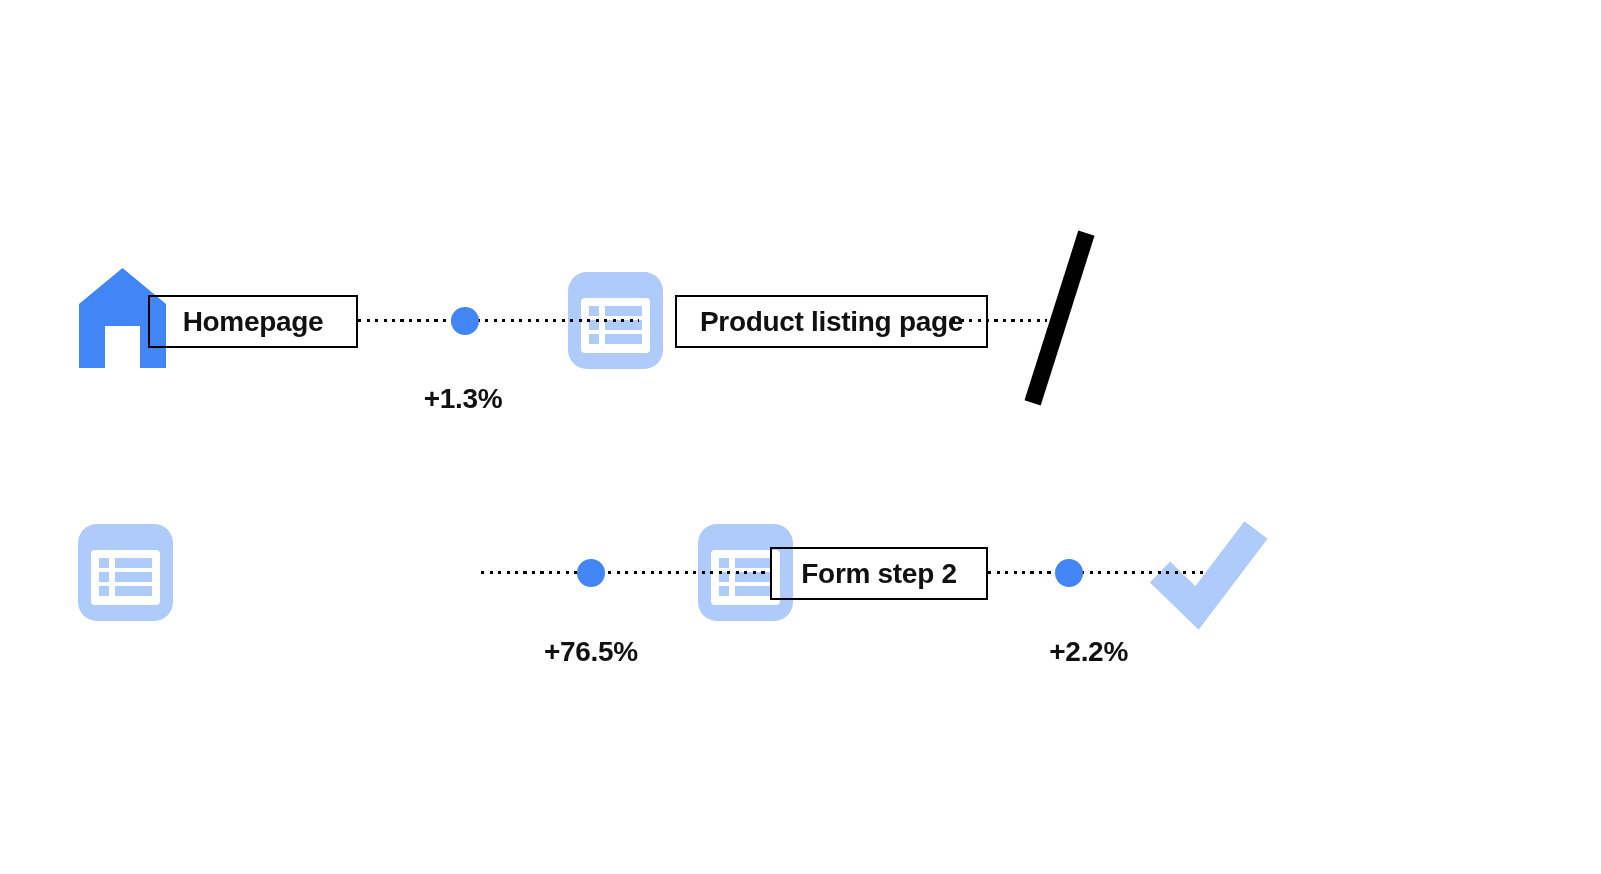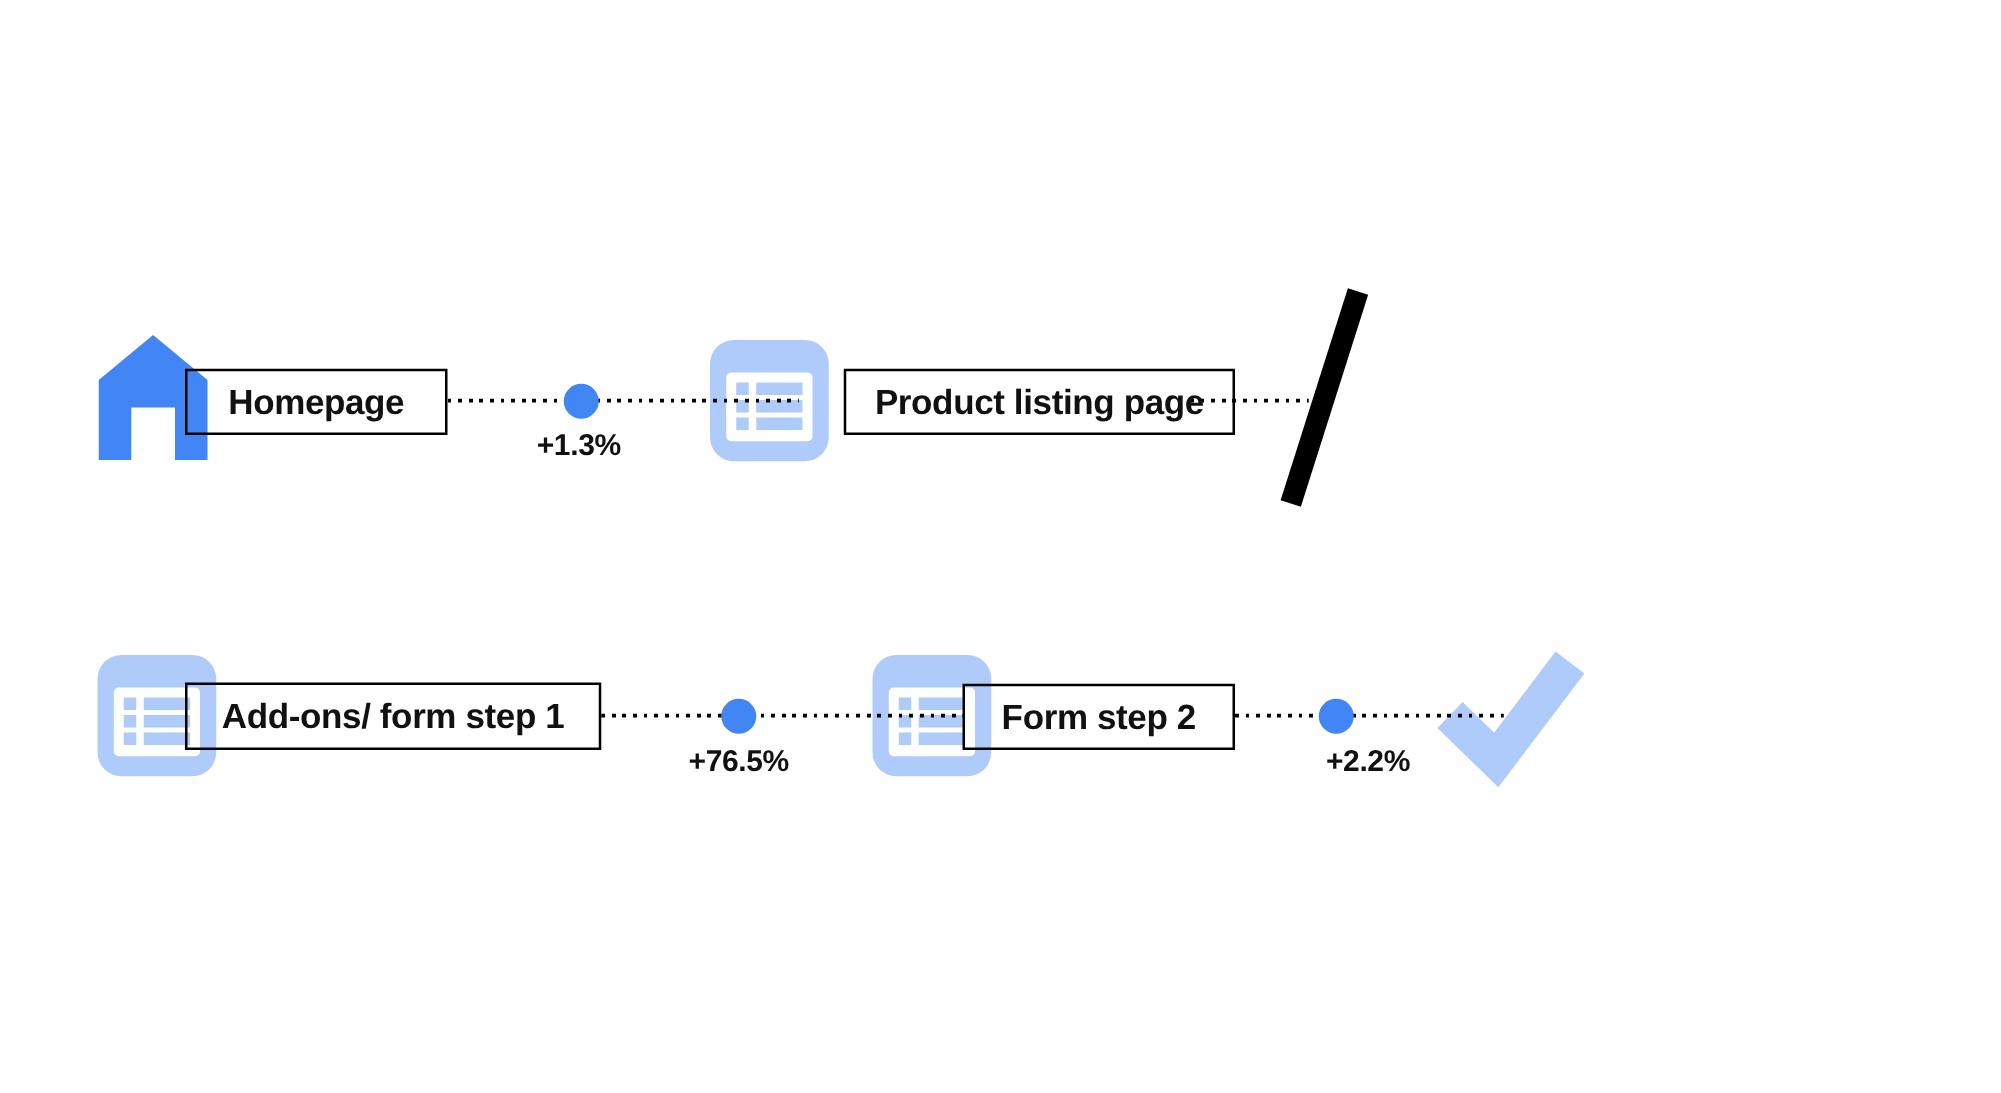--- a/index.html
+++ b/index.html
@@ -22,21 +22,21 @@
     position:absolute;height:3px;
     background:repeating-linear-gradient(90deg,#000 0 3px,transparent 3px 8.5px);
     z-index:5;
   }
   .conv-dot{
     position:absolute;width:28px;height:28px;border-radius:50%;
     background:#4285F4;z-index:7;
   }
   .delta{
     position:absolute;width:120px;text-align:center;
-    font-weight:700;font-size:24px;color:#111;z-index:7;letter-spacing:-0.3px;
+    font-weight:700;font-size:28px;color:#111;z-index:7;letter-spacing:-0.3px;margin-top:40px;
   }
   .icon{position:absolute;z-index:2;}
   .icon svg{display:block;overflow:visible;}
   .slash{
     position:absolute;left:1051px;top:229px;width:17px;height:178px;
     background:#000;transform:rotate(17.6deg);z-index:4;
   }
 </style>
 </head>
 <body>
@@ -84,23 +84,20 @@
       <rect x="13" y="26" width="69" height="55" rx="4" fill="#ffffff"></rect>
       <rect x="21" y="34" width="10" height="10" fill="#AECBFA"></rect>
       <rect x="37" y="34" width="37" height="10" fill="#AECBFA"></rect>
       <rect x="21" y="48" width="10" height="10" fill="#AECBFA"></rect>
       <rect x="37" y="48" width="37" height="10" fill="#AECBFA"></rect>
       <rect x="21" y="62" width="10" height="10" fill="#AECBFA"></rect>
       <rect x="37" y="62" width="37" height="10" fill="#AECBFA"></rect>
     </svg>
   </div>
 
-  <div class="label-box" style="left:148px;top:546px;width:333px;height:54px;">
-    <span>Add-ons/ form step 1</span>
-  </div>
 
   <div class="dotline" style="left:481px;top:571px;width:289px;"></div>
   <div class="conv-dot" style="left:577px;top:559px;"></div>
   <div class="delta" style="left:531px;top:596px;">+76.5%</div>
 
   <div class="icon" style="left:698px;top:524px;">
     <svg width="95" height="97" viewBox="0 0 95 97">
       <rect x="0" y="0" width="95" height="97" rx="19" fill="#AECBFA"></rect>
       <rect x="13" y="26" width="69" height="55" rx="4" fill="#ffffff"></rect>
       <rect x="21" y="34" width="10" height="10" fill="#AECBFA"></rect>

